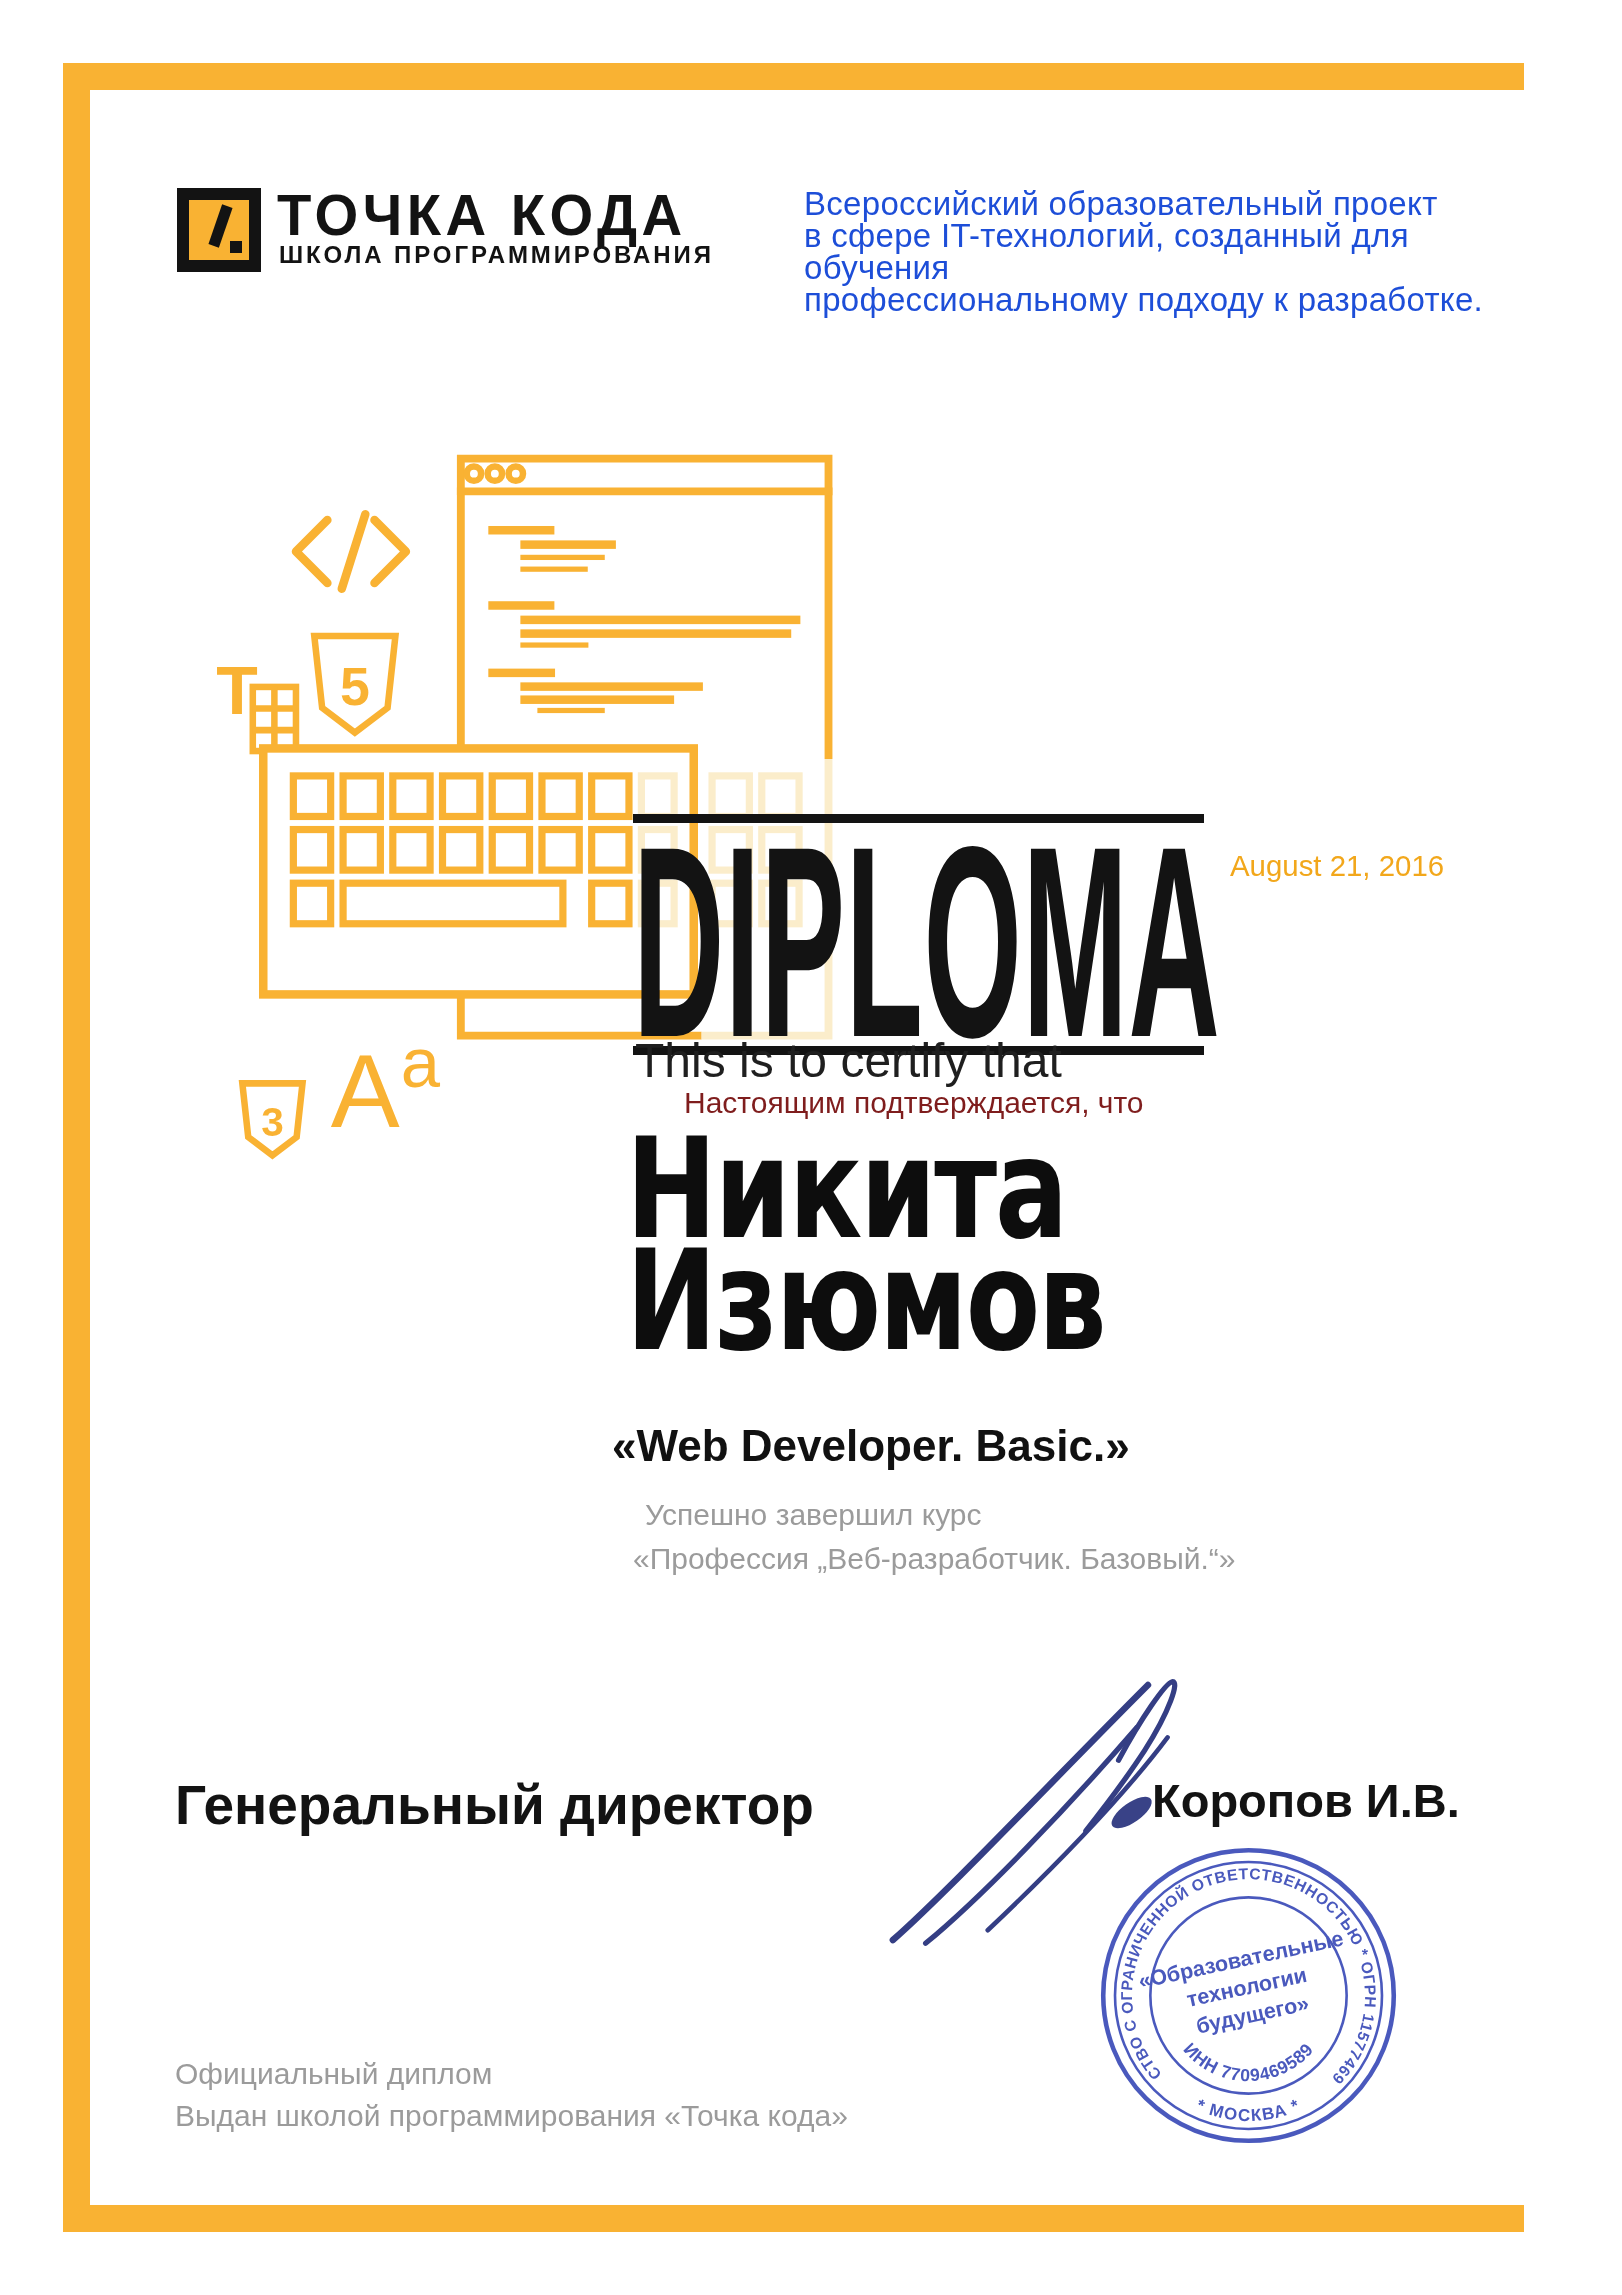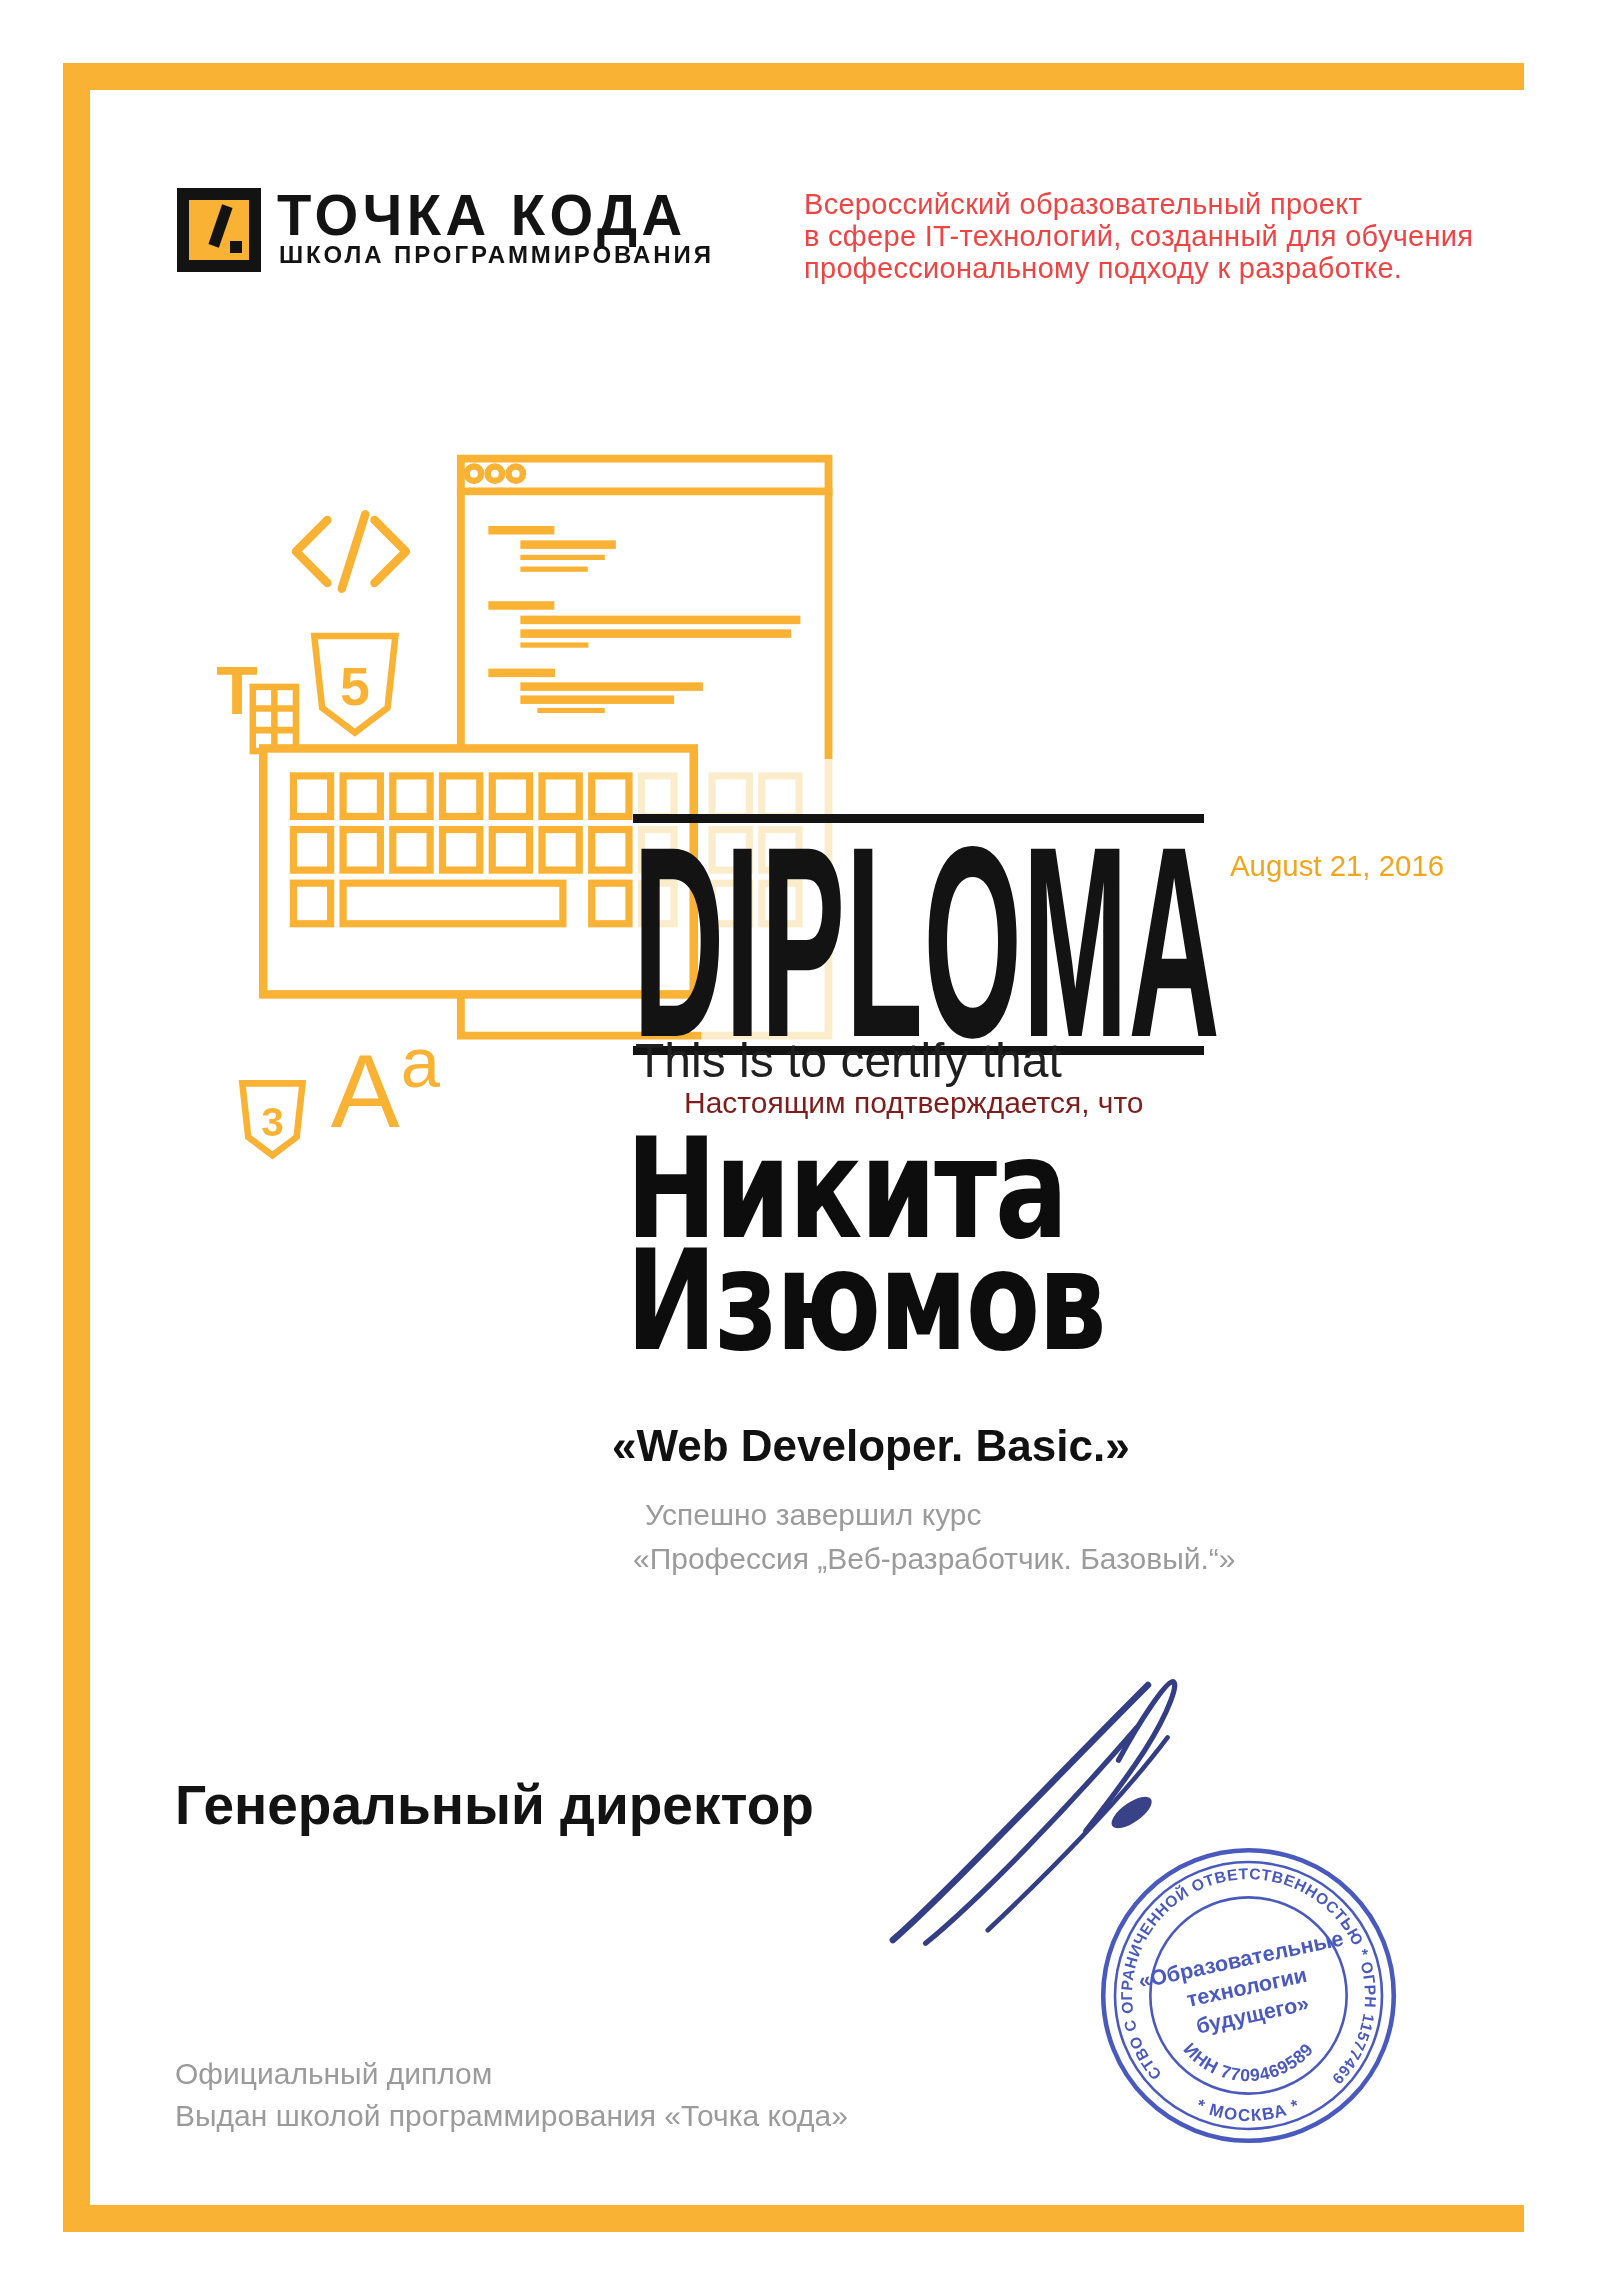--- a/index.html
+++ b/index.html
@@ -14,22 +14,22 @@
   
   .logo{position:absolute;left:177px;top:188px;width:84px;height:84px;
         background:#F9B233;border:12.4px solid #131313;box-sizing:border-box;}
   .logo-slash{position:absolute;left:26px;top:5.2px;width:11px;height:42px;background:#131313;
               transform:rotate(19deg);}
   .logo-dot{position:absolute;left:41px;top:41px;width:12.4px;height:12.4px;background:#131313;}
   .brand-name{position:absolute;left:277px;top:181px;font-size:58px;font-weight:bold;
               letter-spacing:4.6px;color:#131313;transform:scaleX(.97);transform-origin:left top;white-space:nowrap;}
   .brand-tagline{position:absolute;left:279px;top:241px;font-size:24px;font-weight:bold;
               letter-spacing:2.9px;color:#131313;white-space:nowrap;text-align:right;}
-  .brand-desc{position:absolute;left:804px;top:188px;font-size:29px;line-height:32px;
-              color:#ef4444;letter-spacing:0.3px;}
+  .brand-desc{position:absolute;left:804px;top:188px;font-size:33px;line-height:32px;
+              color:#1d4ed8;letter-spacing:0.3px;}
 
   
   .rule{position:absolute;background:#131313;height:9.2px;}
   .rule-top{left:633px;top:814px;width:571px;}
   .rule-bottom{left:633px;top:1046px;width:571px;}
   .diploma-title{position:absolute;left:633px;top:806px;font-size:272px;line-height:272px;
                  font-weight:bold;color:#131313;letter-spacing:1.3px;
                  transform:scaleX(.465);transform-origin:left top;white-space:nowrap;}
   .diploma-date{position:absolute;left:1230px;top:849px;font-size:29.4px;font-weight:normal;
                 color:#F2A71B;white-space:nowrap;}
@@ -195,20 +195,21 @@
   <div class="certify-ru">Настоящим подтверждается, что</div>
 
   <div class="name-line name-1">Никита</div>
   <div class="name-line name-2">Изюмов</div>
 
   <div class="course-en">«Web Developer. Basic.»</div>
   <div class="completed-ru">Успешно завершил курс</div>
   <div class="course-ru">«Профессия „Веб-разработчик. Базовый.“»</div>
 
   <div class="director-role">Генеральный директор</div>
+  <div class="director-name">Коропов И.В.</div>
 
   <svg class="abs" style="left:870px;top:1649px;" width="327" height="314" viewBox="0 0 500 480">
     <g fill="none" stroke="#232E7A" stroke-linecap="round" opacity="0.92">
       <path d="M35,445 C120,370 280,200 425,55" stroke-width="10"></path>
       <path d="M85,450 C170,380 300,245 408,120" stroke-width="8"></path>
       <path d="M380,170 C415,105 452,52 462,50 C474,48 458,95 420,155 C392,198 356,245 330,278" stroke-width="8"></path>
       <path d="M455,135 C380,235 275,340 180,430" stroke-width="7"></path>
     </g>
     <ellipse cx="400" cy="250" rx="36" ry="15" fill="#232E7A" opacity="0.9" transform="rotate(-35 400 250)"></ellipse>
   </svg>

